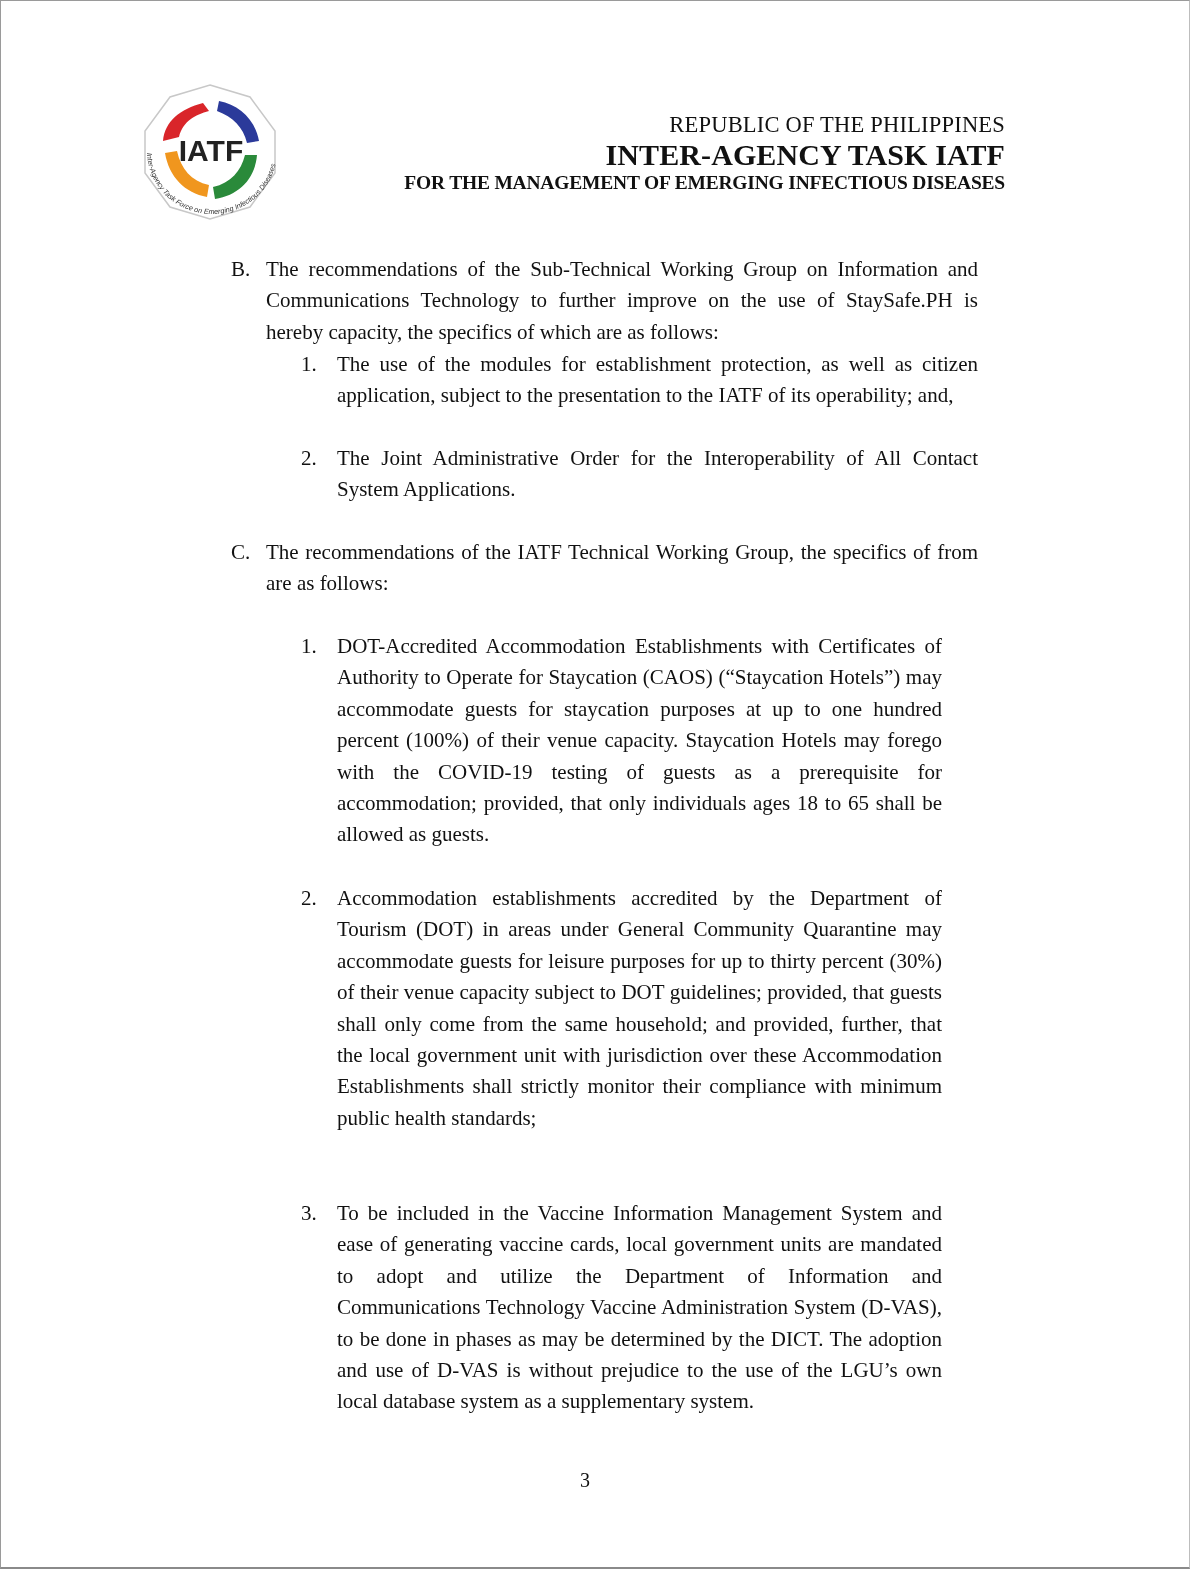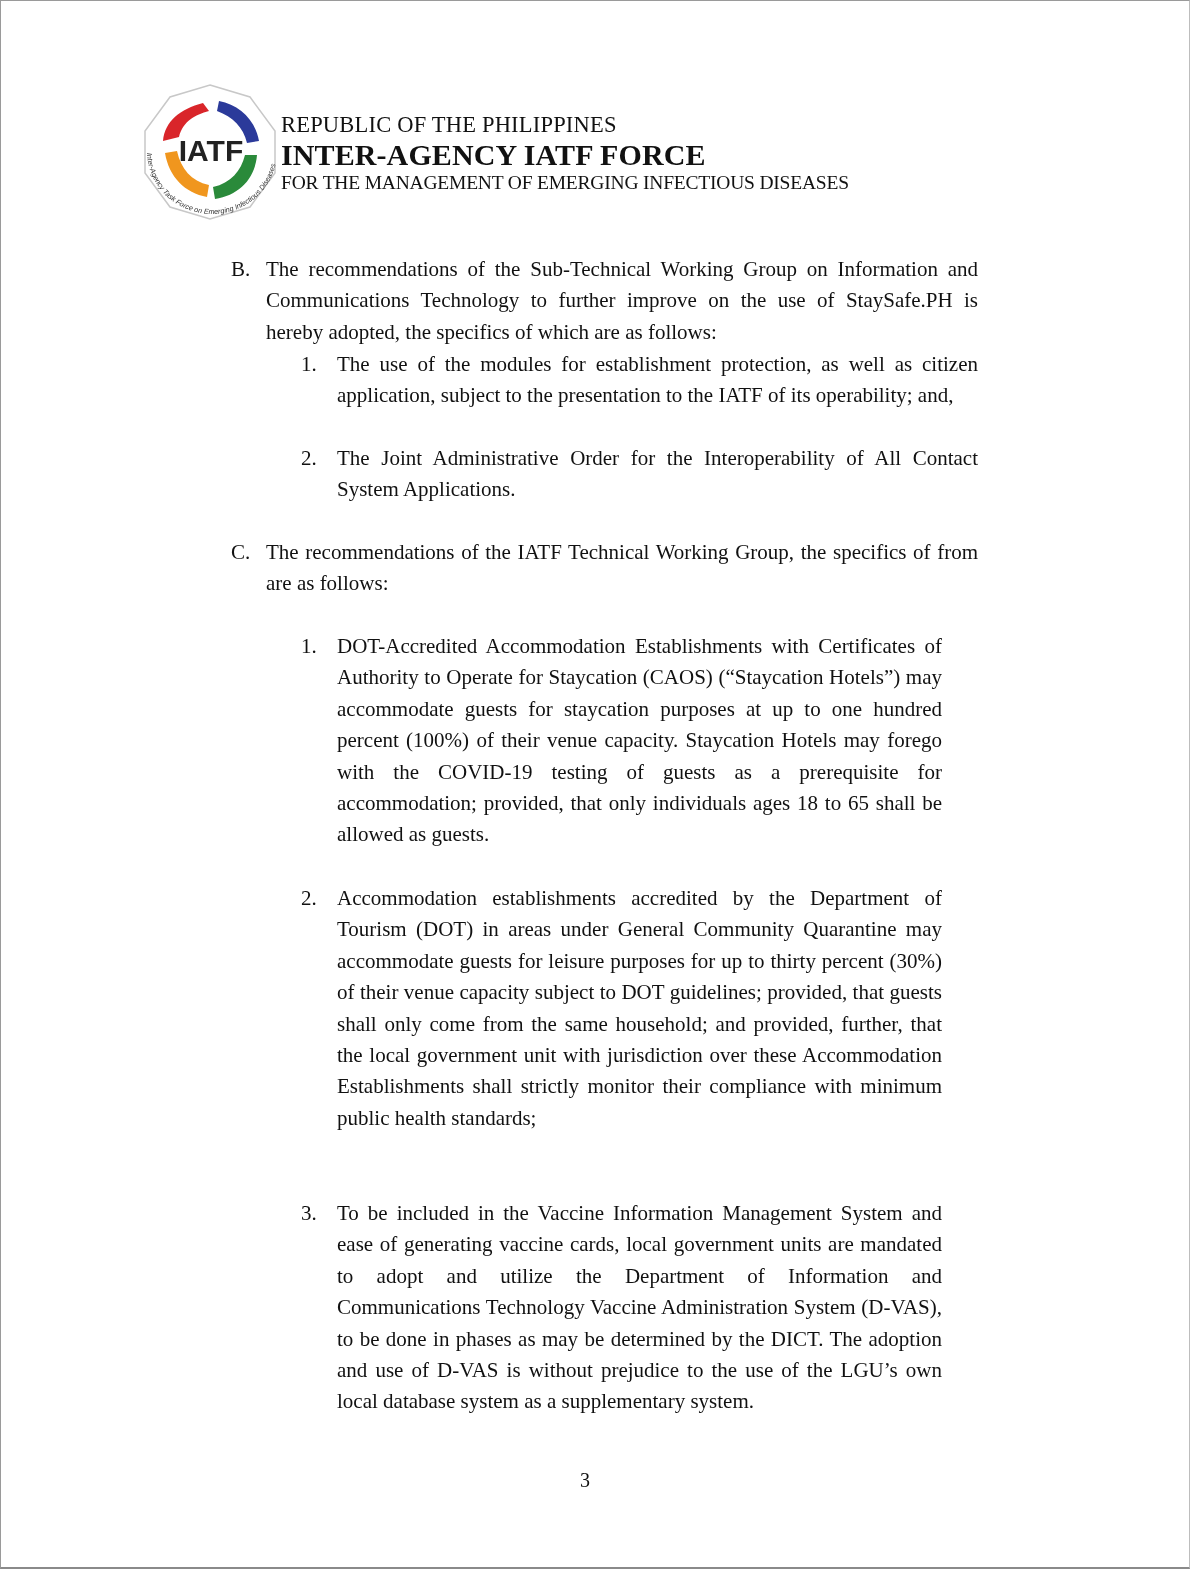--- a/index.html
+++ b/index.html
@@ -9,25 +9,25 @@
     width: 1188px; height: 1566px;
     margin: 0; border: 1px solid #9a9a9a; border-right-color:#bdbdbd; border-bottom: 2px solid #8a8a8a;
     background: #fff;
     font-family: "Liberation Serif", "DejaVu Serif", serif;
     color: #111;
   }
   .logo {
     position: absolute; left: 134px; top: 80px; width: 150px; height: 146px;
   }
   .header-text {
-    position: absolute; left: 280px; top: 110px; width: 700px; text-align: left;
+    position: absolute; left: 304px; top: 110px; width: 700px; text-align: right;
   }
   .h1 { font-size: 22.5px; line-height: 28px; letter-spacing: 0.2px; }
   .h2 { font-size: 30px; font-weight: bold; line-height: 32px; letter-spacing: 0.1px; }
-  .h3 { font-size: 19.5px; font-weight: normal; line-height: 24px; letter-spacing: -0.2px; }
+  .h3 { font-size: 19.5px; font-weight: bold; line-height: 24px; letter-spacing: -0.2px; }
 
   .body { position: absolute; left: 0; top: 0; width: 1188px; font-size: 21px; line-height: 31.4px; }
   .para { position: absolute; text-align: justify; text-align-last: left; }
   .marker { position: absolute; }
   .txt { display: block; }
   .lettered .marker { left: -35px; }
   .numbered .marker { left: -36px; }
   .pagenum { position: absolute; top: 1468px; left: 0; width: 1168px; text-align: center; font-size: 20px; }
 </style>
 </head>
@@ -45,29 +45,29 @@
       <text x="76" y="80" text-anchor="middle" font-family="Liberation Sans, sans-serif" font-size="30" font-weight="bold" fill="#222">IATF</text>
       <path id="ringpath" d="M12,70 A64,62 0 0 0 142,70" fill="none"></path>
       <text font-family="Liberation Sans, sans-serif" font-size="7.2" font-style="italic" fill="#333">
         <textPath href="#ringpath" startOffset="2">Inter-Agency Task Force on Emerging Infectious Diseases</textPath>
       </text>
     </svg>
   </div>
 
   <div class="header-text">
     <div class="h1">REPUBLIC OF THE PHILIPPINES</div>
-    <div class="h2">INTER-AGENCY IATF FORCE</div>
+    <div class="h2">INTER-AGENCY TASK IATF</div>
     <div class="h3">FOR THE MANAGEMENT OF EMERGING INFECTIOUS DISEASES</div>
   </div>
 
   <div class="body">
 
     <div class="para lettered" style="left:265px; top:253px; width:712px;">
       <span class="marker">B.</span>
-      <span class="txt">The recommendations of the Sub-Technical Working Group on Information and Communications Technology to further improve on the use of StaySafe.PH is hereby adopted, the specifics of which are as follows:</span>
+      <span class="txt">The recommendations of the Sub-Technical Working Group on Information and Communications Technology to further improve on the use of StaySafe.PH is hereby capacity, the specifics of which are as follows:</span>
     </div>
     <div class="para numbered" style="left:336px; top:348px; width:641px;">
       <span class="marker">1.</span>
       <span class="txt">The use of the modules for establishment protection, as well as citizen application, subject to the presentation to the IATF of its operability; and,</span>
     </div>
     <div class="para numbered" style="left:336px; top:442px; width:641px;">
       <span class="marker">2.</span>
       <span class="txt">The Joint Administrative Order for the Interoperability of All Contact System Applications.</span>
     </div>
 

